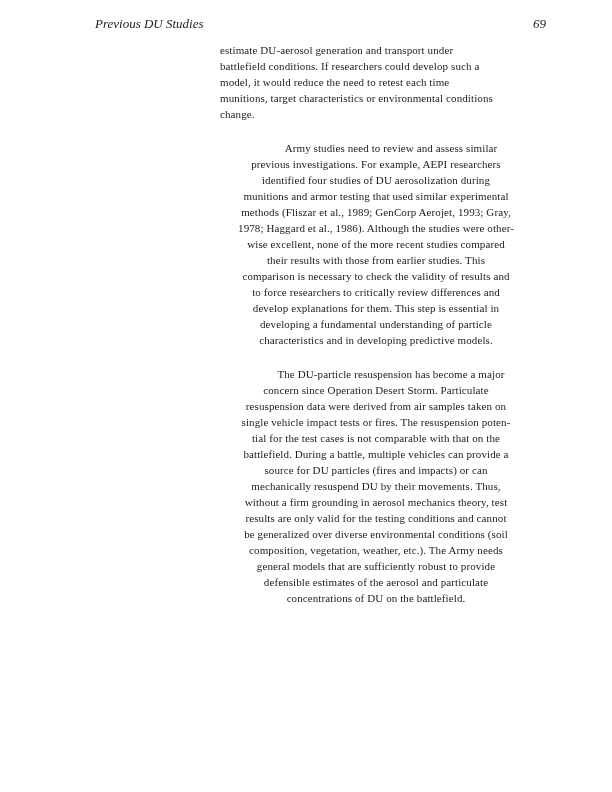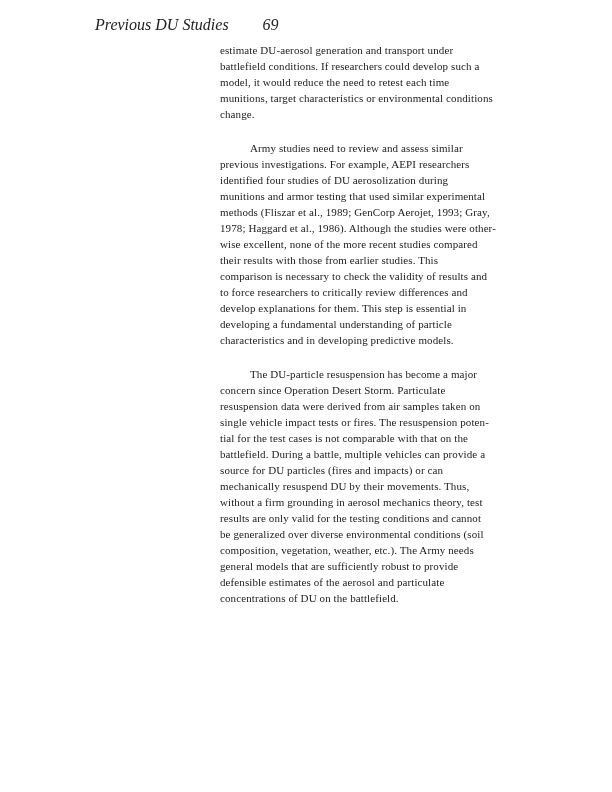--- a/index.html
+++ b/index.html
@@ -15,23 +15,23 @@
     font-family: "Liberation Serif", serif;
     color: #1c1c1c;
     overflow: hidden;
   }
   .running-header {
     position: absolute;
     top: 16px;
     left: 95px;
     right: 66px;
     display: flex;
-    justify-content: flex-start;
+    justify-content: space-between;
     align-items: baseline;
-    font-size: 16px;
+    font-size: 13px;
     font-style: italic;
     color: #222222;
     gap: 34px;
   }
   .running-header .page-number {
     font-style: italic;
   }
   .body-column {
     position: absolute;
     top: 42px;
@@ -40,20 +40,21 @@
     font-size: 11px;
     line-height: 16px;
     letter-spacing: 0.1px;
   }
   .body-column p {
     margin: 0 0 18px 0;
     white-space: pre;
   }
   .body-column p.indented {
     text-indent: 30px;
+    text-align: center;
   }
 </style>
 </head>
 <body>
 
 <div class="page">
 
   <div class="running-header">
     <span class="running-title">Previous DU Studies</span>
     <span class="page-number">69</span>

